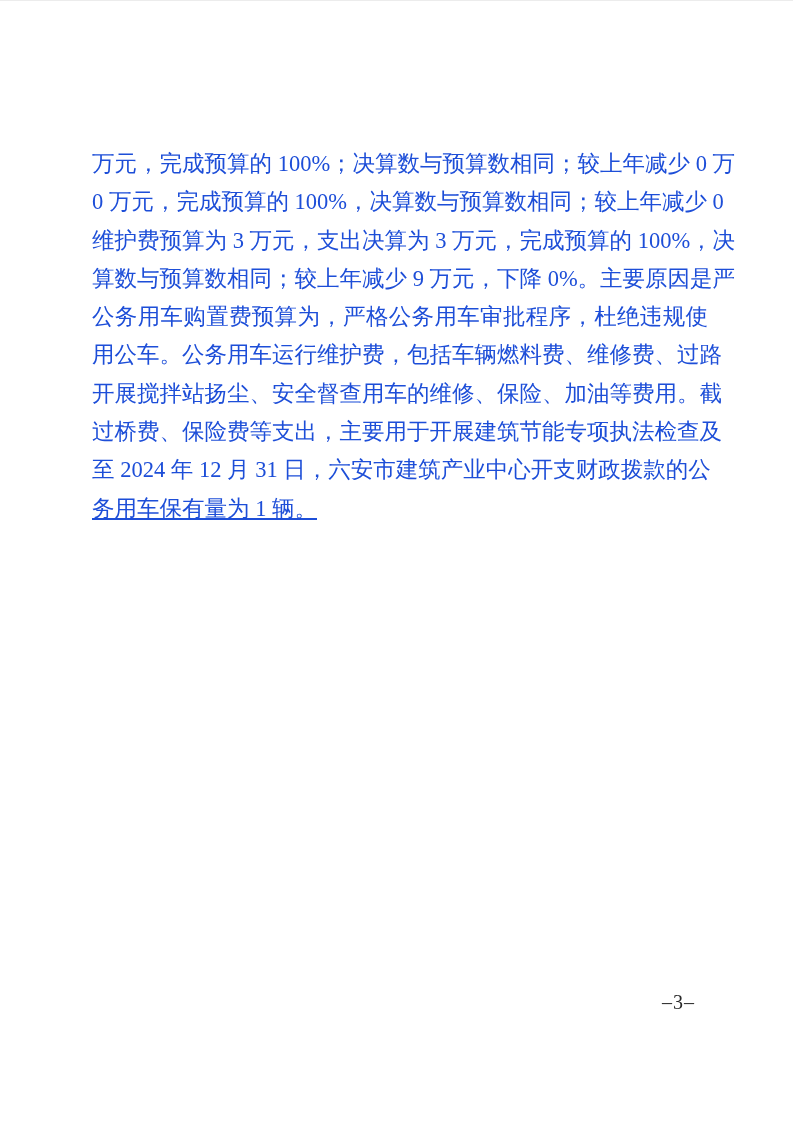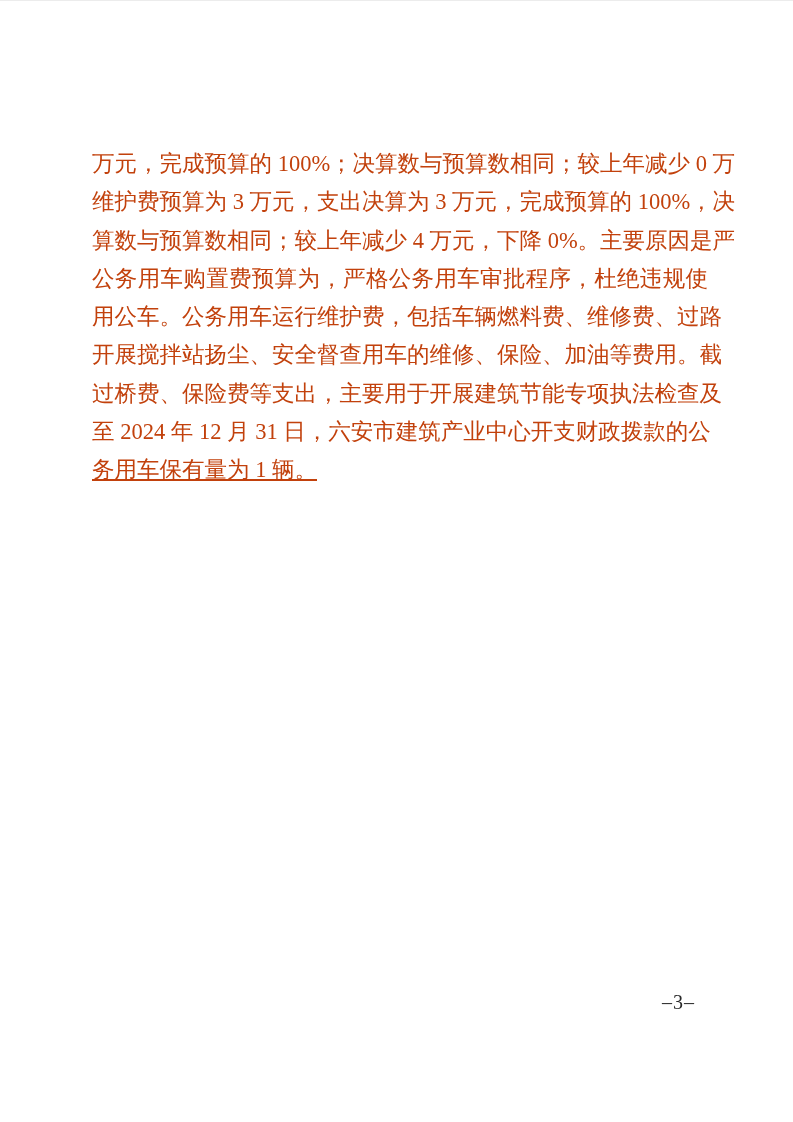--- a/index.html
+++ b/index.html
@@ -15,21 +15,21 @@
     width: 793px;
     height: 1122px;
     background: #ffffff;
     border-top: 1px solid #ececec;
   }
   .text-block {
     position: absolute;
     left: 92px;
     top: 144px;
     width: 616px;
-    color: #c2410c;
+    color: #1d4ed8;
     font-size: 22.5px;
   }
   .line {
     height: 38.3px;
     line-height: 38.3px;
     white-space: nowrap;
     text-align: justify;
     text-align-last: justify;
     -moz-text-align-last: justify;
   }
@@ -46,22 +46,23 @@
     color: #2a2a2a;
     letter-spacing: 1px;
   }
 </style>
 </head>
 <body>
 
 <div class="page">
   <div class="text-block">
     <div class="line">万元，完成预算的 100%；决算数与预算数相同；较上年减少 0 万</div>
+    <div class="line">0 万元，完成预算的 100%，决算数与预算数相同；较上年减少 0</div>
     <div class="line">维护费预算为 3 万元，支出决算为 3 万元，完成预算的 100%，决</div>
-    <div class="line">算数与预算数相同；较上年减少 4 万元，下降 0%。主要原因是严</div>
+    <div class="line">算数与预算数相同；较上年减少 9 万元，下降 0%。主要原因是严</div>
     <div class="line">公务用车购置费预算为，严格公务用车审批程序，杜绝违规使</div>
     <div class="line">用公车。公务用车运行维护费，包括车辆燃料费、维修费、过路</div>
     <div class="line">开展搅拌站扬尘、安全督查用车的维修、保险、加油等费用。截</div>
     <div class="line">过桥费、保险费等支出，主要用于开展建筑节能专项执法检查及</div>
     <div class="line">至 2024 年 12 月 31 日，六安市建筑产业中心开支财政拨款的公</div>
     <div class="line last">务用车保有量为 1 辆。</div>
   </div>
   <div class="page-number">–3–</div>
 </div>
 

